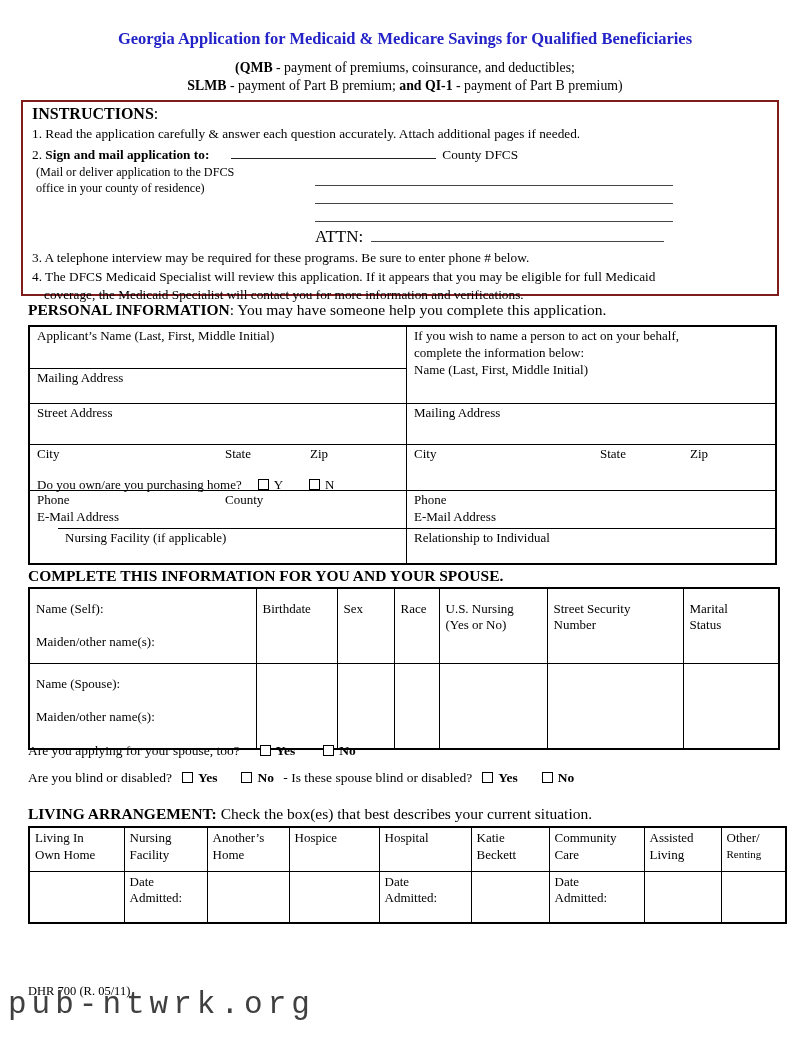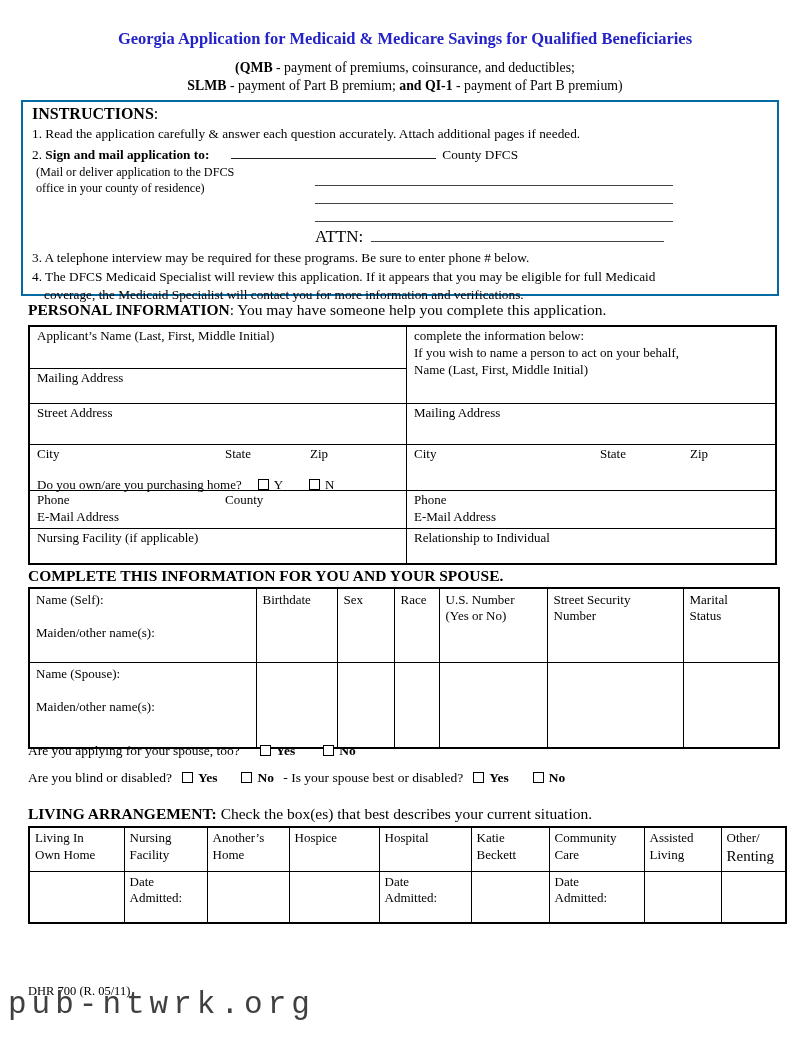--- a/index.html
+++ b/index.html
@@ -9,21 +9,21 @@
           margin:0 auto; }
 
   
   .title-block { position:absolute; top:29px; left:0; width:100%; text-align:center; }
   .title { color:#2323c8; font-weight:bold; font-size:16.5px; line-height:1.2; }
   .subtitle { font-size:13.8px; line-height:1.35; margin-top:10px; }
   .subtitle b { font-weight:bold; }
 
   
   .instructions-box { position:absolute; left:21px; top:100px; width:758px; height:196px;
-                      border:2px solid #0369a1; padding:3px 9px; font-size:13.3px; position:absolute; }
+                      border:2px solid #7f1d1d; padding:3px 9px; font-size:13.3px; position:absolute; }
   .ins-head { font-size:16px; font-weight:bold; }
   .ins-head-colon { font-size:16px; }
   .ins-item { line-height:1.33; margin-top:2px; }
   .blank { display:inline-block; border-bottom:1px solid #222; height:14px; vertical-align:baseline; }
   .county-blank { width:205px; margin-left:22px; margin-right:6px; }
   .mail-note { font-size:12.2px; line-height:1.32; width:280px; margin-top:1px; padding-left:4px; }
   .right-col { position:absolute; left:292px; top:66px; width:358px; }
   .rline { border-bottom:1px solid #444; height:18px; }
   .attn-row { margin-top:4px; font-size:17px; }
   .attn-blank { width:293px; height:16px; border-bottom:1px solid #444; margin-left:8px; }
@@ -47,33 +47,33 @@
   .w-state-r { display:inline-block; width:90px; }
   .ownhome { margin-top:14px; }
 
   .cb { display:inline-block; width:11px; height:11px; border:1.5px solid #000;
         margin:0 5px 0 16px; vertical-align:-1px; background:#fff; }
   .cb.tight { margin-left:10px; }
 
   
   table { border-collapse:collapse; table-layout:fixed; }
   .spouse-table { position:absolute; left:28px; top:587px; width:750px; border:2px solid #000; }
-  .spouse-table td { border:1px solid #000; vertical-align:top; padding:3px 6px; font-size:13px; line-height:1.25; }
+  .spouse-table td { border:1px solid #000; vertical-align:top; padding:12px 6px; font-size:13px; line-height:1.25; }
   .row-self td { height:74px; }
   .row-spouse td { height:86px; }
   .maiden { margin-top:17px; }
 
   .q-line { position:absolute; left:28px; font-size:13.5px; }
   .q-line b { font-weight:bold; }
 
   .living-table { position:absolute; left:28px; top:826px; width:757px; border:2px solid #000; }
   .living-table td { border:1px solid #000; vertical-align:top; padding:2px 5px; font-size:13px; line-height:1.3; }
   .living-head td { height:44px; }
   .living-data td { height:52px; }
-  .renting { font-size:15px; }
+  .renting { font-size:11px; }
 
   
   .form-number { position:absolute; left:28px; top:984px; font-size:12.5px; }
   .watermark { position:absolute; left:8px; top:987px; font-family:"Liberation Mono", monospace;
                font-size:31px; letter-spacing:5px; color:#404040; }
 </style>
 </head>
 <body>
 
 <div class="page">
@@ -135,28 +135,28 @@
         <div class="ownhome">
           <span>Do you own/are you purchasing home?</span><span class="cb"></span><span>Y</span><span class="cb" style="margin-left:26px;"></span><span>N</span>
         </div>
       </div>
       <div class="pi-cell" style="height:38px;">
         <div>
           <span class="w-city">Phone</span><span>County</span>
         </div>
         <div>E-Mail Address</div>
       </div>
-      <div class="pi-cell" style="height:37px;">
+      <div class="pi-cell" style="height:37px;margin-left:28px;">
         <span>Nursing Facility (if applicable)</span>
       </div>
     </div>
     <div class="pi-right">
       <div class="pi-cell first" style="height:76px;">
+        <div>If you wish to name a person to act on your behalf,</div>
         <div>complete the information below:</div>
-        <div>If you wish to name a person to act on your behalf,</div>
         <div>Name (Last, First, Middle Initial)</div>
       </div>
       <div class="pi-cell" style="height:41px;">
         <span>Mailing Address</span>
       </div>
       <div class="pi-cell" style="height:46px;">
         <span class="w-city-r">City</span><span class="w-state-r">State</span><span>Zip</span>
       </div>
       <div class="pi-cell" style="height:38px;">
         <div>Phone</div>
@@ -191,21 +191,21 @@
       <td>
             <div>Birthdate</div>
           </td>
       <td>
             <div>Sex</div>
           </td>
       <td>
             <div>Race</div>
           </td>
       <td>
-        <div>U.S. Number</div>
+        <div>U.S. Nursing</div>
         <div>(Yes or No)</div>
       </td>
       <td>
         <div>Street Security</div>
         <div>Number</div>
       </td>
       <td>
         <div>Marital</div>
         <div>Status</div>
       </td>
@@ -223,21 +223,21 @@
       <td></td>
     </tr>
   </tbody>
     </table>
 
   <div class="q-line" style="top:743px;">
     <span>Are you applying for your spouse, too?</span><span class="cb" style="margin-left:20px;"></span><b>Yes</b><span class="cb" style="margin-left:28px;"></span><b>No</b>
   </div>
   <div class="q-line" style="top:770px;">
     <span>Are you blind or disabled?</span><span class="cb tight"></span><b>Yes</b><span class="cb" style="margin-left:24px;"></span><b>No</b>
-    <span style="margin-left:6px;">- Is your spouse best or disabled?</span><span class="cb tight"></span><b>Yes</b><span class="cb" style="margin-left:24px;"></span><b>No</b>
+    <span style="margin-left:6px;">- Is these spouse blind or disabled?</span><span class="cb tight"></span><b>Yes</b><span class="cb" style="margin-left:24px;"></span><b>No</b>
   </div>
 
   <div class="sec-heading" style="top:805px;">
     <b>LIVING ARRANGEMENT:</b><span> Check the box(es) that best describes your current situation.</span>
   </div>
 
   <table class="living-table">
     <colgroup>
       <col style="width:95px">
         <col style="width:83px">

